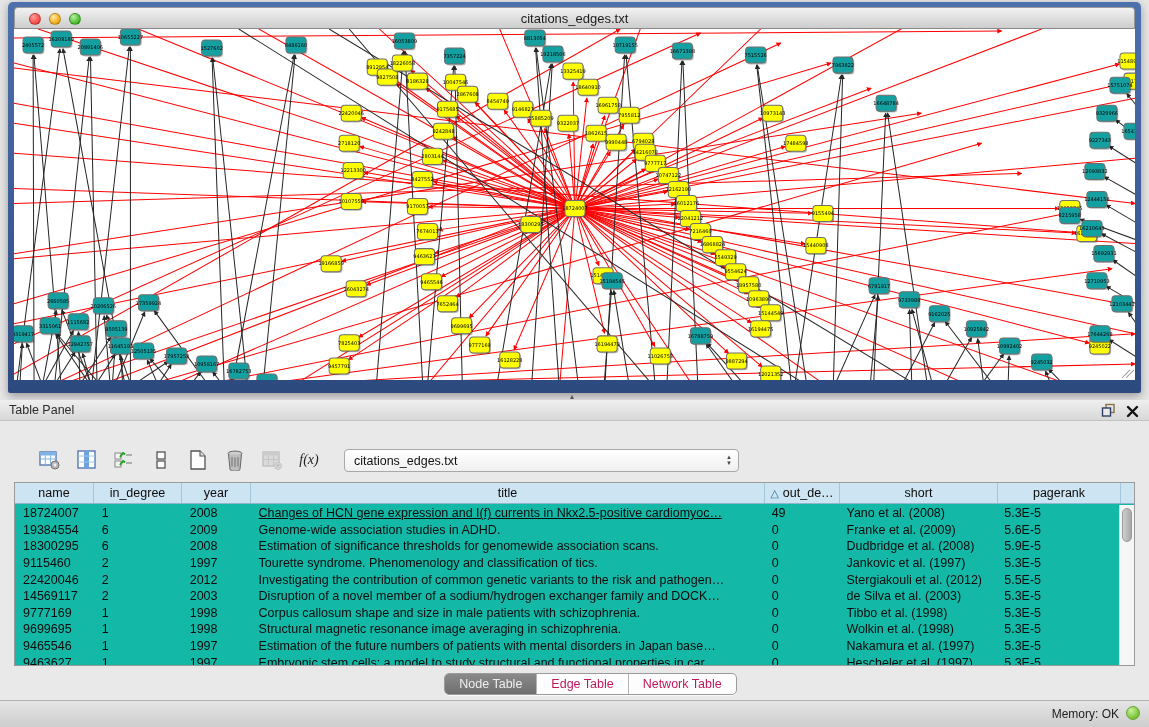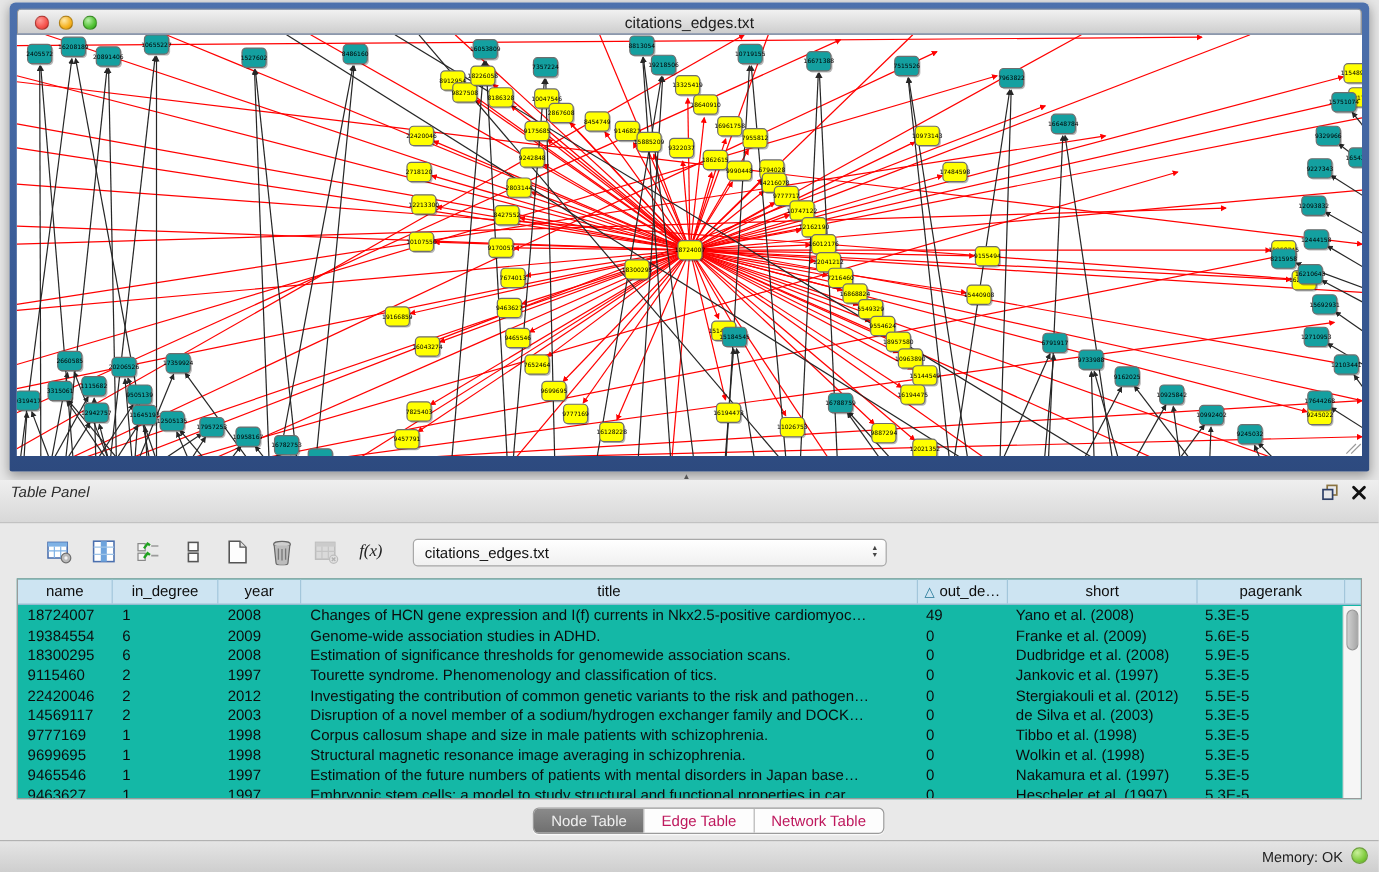--- a/index.html
+++ b/index.html
@@ -20,22 +20,22 @@
   .light.green { background:radial-gradient(circle at 35% 30%, #b8f0a8, #52c234 60%, #2f9e1a); }
   .win-title { text-align:center; line-height:21px; font-size:13px; color:#1c1c1c; }
   .canvas { position:absolute; left:6px; right:6px; top:27px; bottom:13px; background:#ffffff; overflow:hidden; }
   .canvas svg { display:block; width:100%; height:100%; }
 
   
   #splitter-arrow { position:absolute; left:570px; top:392px; font-size:8px; color:#555; }
 
   
   #table-panel { position:absolute; left:0; top:400px; width:1149px; height:327px; background:#e9e9e9; }
-  .panel-header { position:absolute; left:0; right:0; top:0; height:36px;
-    background:linear-gradient(#efefef,#d8d8d8); border-bottom:1px solid #c2c2c2;font-style:italic; }
+  .panel-header { position:absolute; left:0; right:0; top:0; height:21px;
+    background:linear-gradient(#efefef,#d8d8d8); border-bottom:1px solid #c2c2c2; }
   .panel-title { position:absolute; left:9px; top:3px; font-size:12.5px; color:#2c2c2c; }
   .panel-hdr-icons { position:absolute; right:10px; top:3px; display:flex; gap:10px; align-items:center; }
   .panel-hdr-icons span { cursor:default; }
 
   .toolbar { position:absolute; left:38px; top:46px; height:26px; display:flex; align-items:flex-end; gap:13px; }
   .tbtn { width:24px; height:24px; display:flex; align-items:center; justify-content:center; }
   .tbtn.disabled { opacity:.55; }
   .fx { font-family:"Liberation Serif",serif; font-style:italic; font-size:14px; color:#222; }
   .combo { margin-left:10px; width:395px; height:23px; background:linear-gradient(#ffffff,#f0f0f0);
     border:1px solid #a8a8a8; border-radius:4px; display:flex; align-items:center; font-size:12.5px; color:#111;
@@ -981,21 +981,21 @@
         <div class="th" style="width: 514px;">title</div>
         <div class="th" style="width: 75px;"><span class="sort-glyph">△</span>out_de…</div>
         <div class="th" style="width: 158px;">short</div>
         <div class="th" style="width: 123px;">pagerank</div>
       </div>
     <div class="tbody" id="tbody">
         <div class="trow">
           <div class="td" style="width: 79px;">18724007</div>
           <div class="td" style="width: 88px;">1</div>
           <div class="td" style="width: 69px;">2008</div>
-          <div class="td" style="width: 514px;">Changes of HCN gene expression and I(f) currents in Nkx2.5-positive cardiomyoc…</div>
+          <div class="td" style="width: 514px; text-decoration: underline;">Changes of HCN gene expression and I(f) currents in Nkx2.5-positive cardiomyoc…</div>
           <div class="td" style="width: 75px;">49</div>
           <div class="td" style="width: 158px;">Yano et al. (2008)</div>
           <div class="td" style="width: 123px;">5.3E-5</div>
         </div>
         <div class="trow">
           <div class="td" style="width: 79px;">19384554</div>
           <div class="td" style="width: 88px;">6</div>
           <div class="td" style="width: 69px;">2009</div>
           <div class="td" style="width: 514px;">Genome-wide association studies in ADHD.</div>
           <div class="td" style="width: 75px;">0</div>

